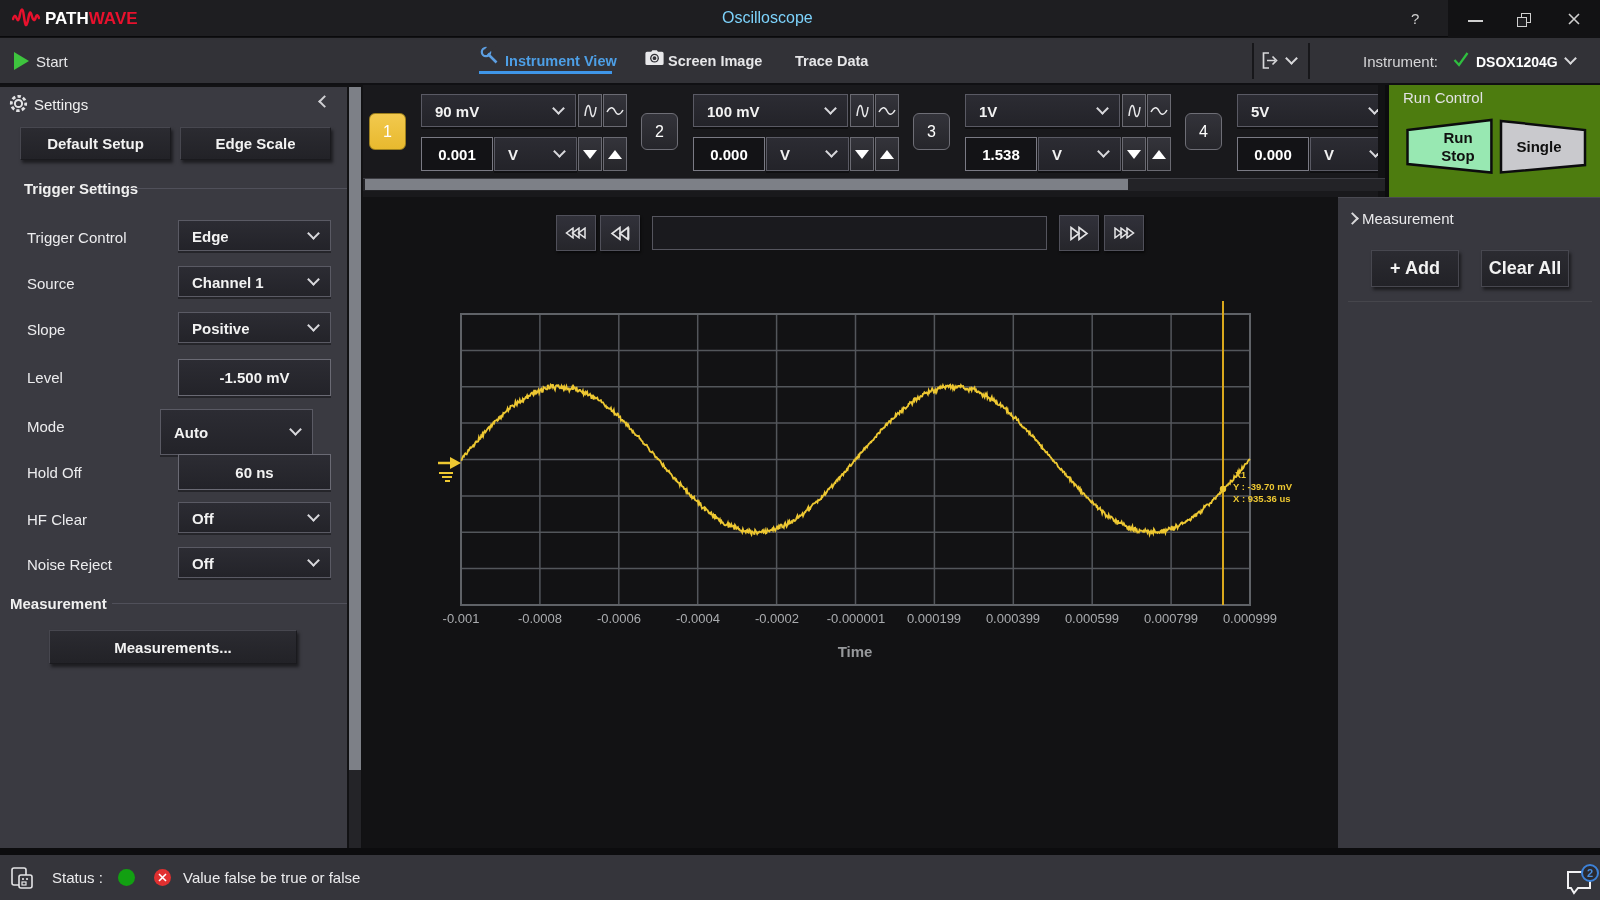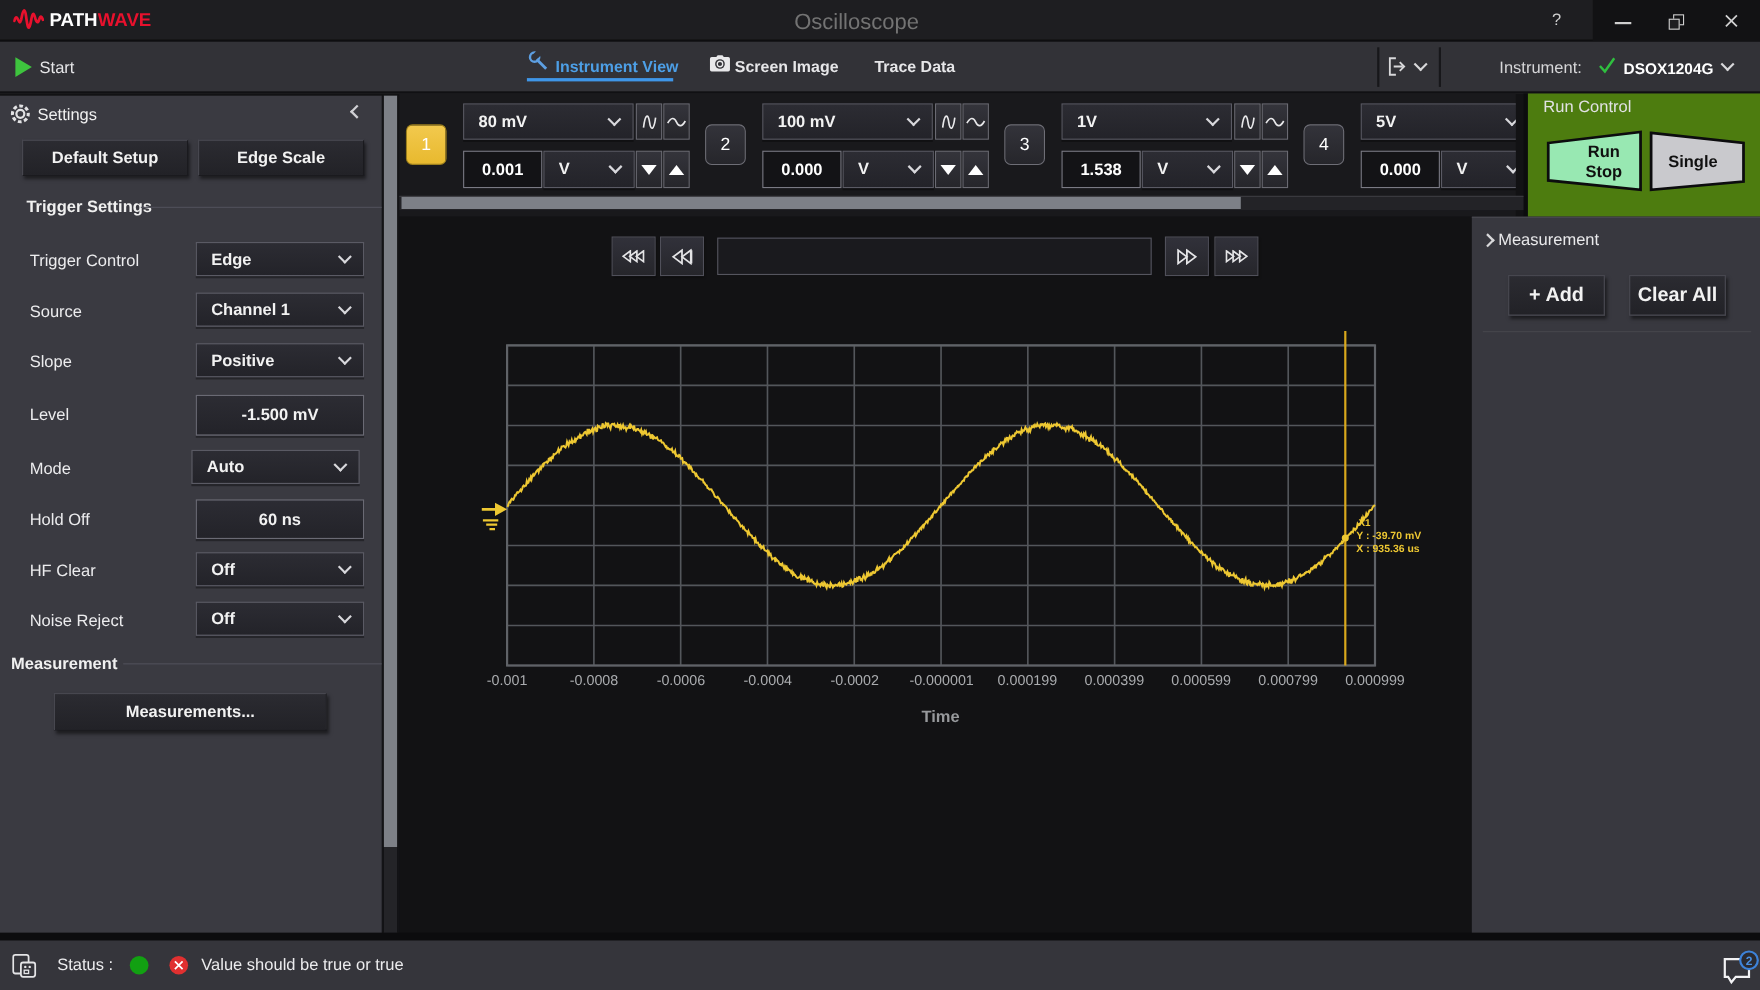--- a/index.html
+++ b/index.html
@@ -1,19 +1,19 @@
 <!DOCTYPE html>
 <html><head><meta charset="utf-8"><title>Oscilloscope</title>
 <style>
 *{margin:0;padding:0;box-sizing:border-box}
 html,body{width:1600px;height:900px;overflow:hidden;background:#121214;font-family:"Liberation Sans",sans-serif}
 #root{position:absolute;left:0;top:0;width:1600px;height:900px;background:#121214;color:#e8e8e8}
 .abs{position:absolute}
 #titlebar{position:absolute;left:0;top:0;width:1448px;height:37px;background:#1e1e21;border-bottom:1px solid #0a0a0c}
-#title{position:absolute;left:722px;top:9px;font-size:20px;color:#737373}
+#title{position:absolute;left:722px;top:9px;font-size:16px;color:#7dd3fc}
 .logo-path{color:#fff;font-weight:700;font-size:17px}
 .logo-wave{color:#e8112d;font-weight:700;font-size:17px}
 #toolbar{position:absolute;left:0;top:38px;width:1600px;height:47px;background:#323237;border-bottom:2px solid #101013}
 .tb-txt{position:absolute;top:15px;font-size:15px;color:#e6e6e8}
 .vsep{position:absolute;top:5px;height:36px;width:2px;background:#17171a}
 #sidebar{position:absolute;left:0;top:87px;width:347px;height:761px;background:#3a3a41}
 .sect{position:absolute;font-size:15px;font-weight:700;color:#f0f0f0}
 .sline{position:absolute;height:1px;background:#50505a}
 .rowlab{position:absolute;left:27px;font-size:15px;color:#ececee}
 .dd{position:absolute;background:linear-gradient(#2c2c33,#232329);border:1px solid #5a5a64;color:#f2f2f2;font-size:15px;font-weight:700;box-shadow:0 2px 0 rgba(0,0,0,.35)}
@@ -117,21 +117,21 @@
         <span class="chev"></span>
       </div>
       <div class="rowlab" style="top:234px">Slope</div>
       <div class="dd" style="left:178px;top:225px;width:153px;height:31px">
         <span class="txt">Positive</span>
         <span class="chev"></span>
       </div>
       <div class="rowlab" style="top:282px">Level</div>
       <div class="tbx" style="left:178px;top:272px;width:153px;height:37px">-1.500 mV</div>
       <div class="rowlab" style="top:331px">Mode</div>
-      <div class="dd" style="left:174px;top:322px;width:153px;height:31px">
+      <div class="dd" style="left:160px;top:322px;width:153px;height:46px">
         <span class="txt">Auto</span>
         <span class="chev"></span>
       </div>
       <div class="rowlab" style="top:377px">Hold Off</div>
       <div class="tbx" style="left:178px;top:367px;width:153px;height:36px">60 ns</div>
       <div class="rowlab" style="top:424px">HF Clear</div>
       <div class="dd" style="left:178px;top:415px;width:153px;height:31px">
         <span class="txt">Off</span>
         <span class="chev"></span>
       </div>
@@ -142,21 +142,21 @@
       </div>
       <div class="sect" style="left:10px;top:508px">Measurement</div>
       <div class="sline" style="left:112px;top:516px;width:235px"></div>
       <div class="sbtn" style="left:49px;top:543px;width:248px;height:34px">Measurements...</div>
     </div>
 <div id="vtrack"></div>
     <div id="vthumb"></div>
 <div id="strip">
       <div class="chbtn on" style="left:6px">1</div>
       <div class="dd g-dd" style="left:58px;width:155px">
-        <span class="txt">80 mV</span>
+        <span class="txt">90 mV</span>
         <span class="chev"></span>
       </div>
       <div class="pairbtn" style="left:215px;top:9px">
         <svg width="16" height="22" viewBox="0 0 16 22">
           <path d="M3 16 C4.5 3,7.5 3,8.5 11 C9.5 19,12.5 19,14 7" fill="none" stroke="#e8e8ea" stroke-width="1.5"></path>
         </svg>
       </div>
       <div class="pairbtn" style="left:240px;top:9px">
         <svg width="20" height="12" viewBox="0 0 20 12">
           <path d="M2 7 C5 1.5,8 1.5,10 6 C12 10.5,15 10.5,18 5" fill="none" stroke="#e8e8ea" stroke-width="1.5"></path>
@@ -343,19 +343,19 @@
 <circle cx="12" cy="12" r="1.1" fill="#e4e4e6"></circle>
         <circle cx="16" cy="12" r="1.1" fill="#e4e4e6"></circle>
 <rect x="11" y="15" width="4" height="3" fill="none" stroke="#e4e4e6" stroke-width="1.2"></rect>
 </svg>
 <div class="abs" style="left:52px;top:14px;font-size:15px;color:#ececee">Status :</div>
 <div class="abs" style="left:118px;top:14px;width:17px;height:17px;border-radius:50%;background:#12a012"></div>
 <div class="abs" style="left:154px;top:14px;width:17px;height:17px;border-radius:50%;background:#e03030"></div>
 <svg class="abs" style="left:158px;top:18px" width="9" height="9" viewBox="0 0 9 9">
         <path d="M1 1 L8 8 M8 1 L1 8" stroke="#fff" stroke-width="1.6"></path>
       </svg>
-<div class="abs" style="left:183px;top:14px;font-size:15px;color:#ececee">Value should be true or true</div>
+<div class="abs" style="left:183px;top:14px;font-size:15px;color:#ececee">Value false be true or false</div>
 <svg class="abs" style="left:1564px;top:7px" width="36" height="34" viewBox="0 0 36 34">
 <path d="M4 10 h22 v16 h-12 l-4 5 l-3 -5 h-3 z" fill="none" stroke="#f2f2f4" stroke-width="2"></path>
 <circle cx="26" cy="11" r="8" fill="#2a2a30" stroke="#3d82d8" stroke-width="2"></circle>
 <text x="26" y="15" font-size="11" font-weight="700" fill="#4a8fe0" text-anchor="middle" font-family="Liberation Sans">2</text>
 </svg>
 </div>
 </div>
 </body></html>

